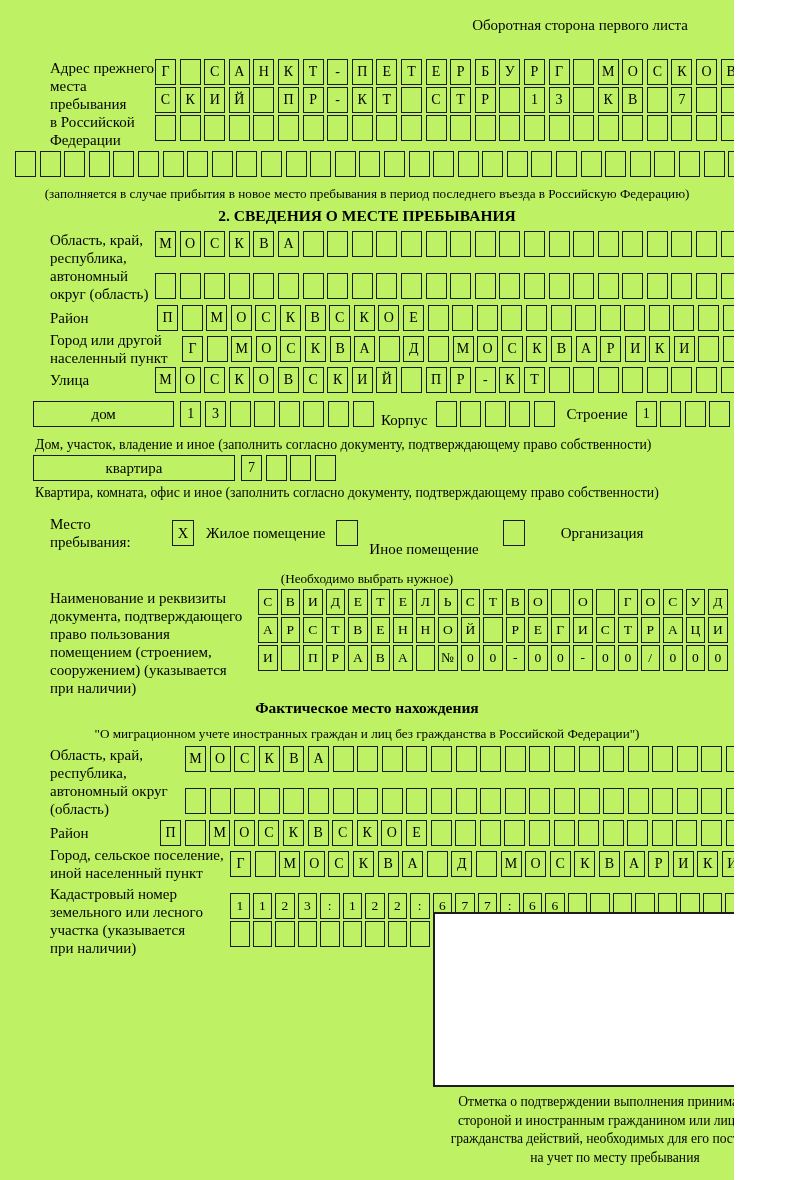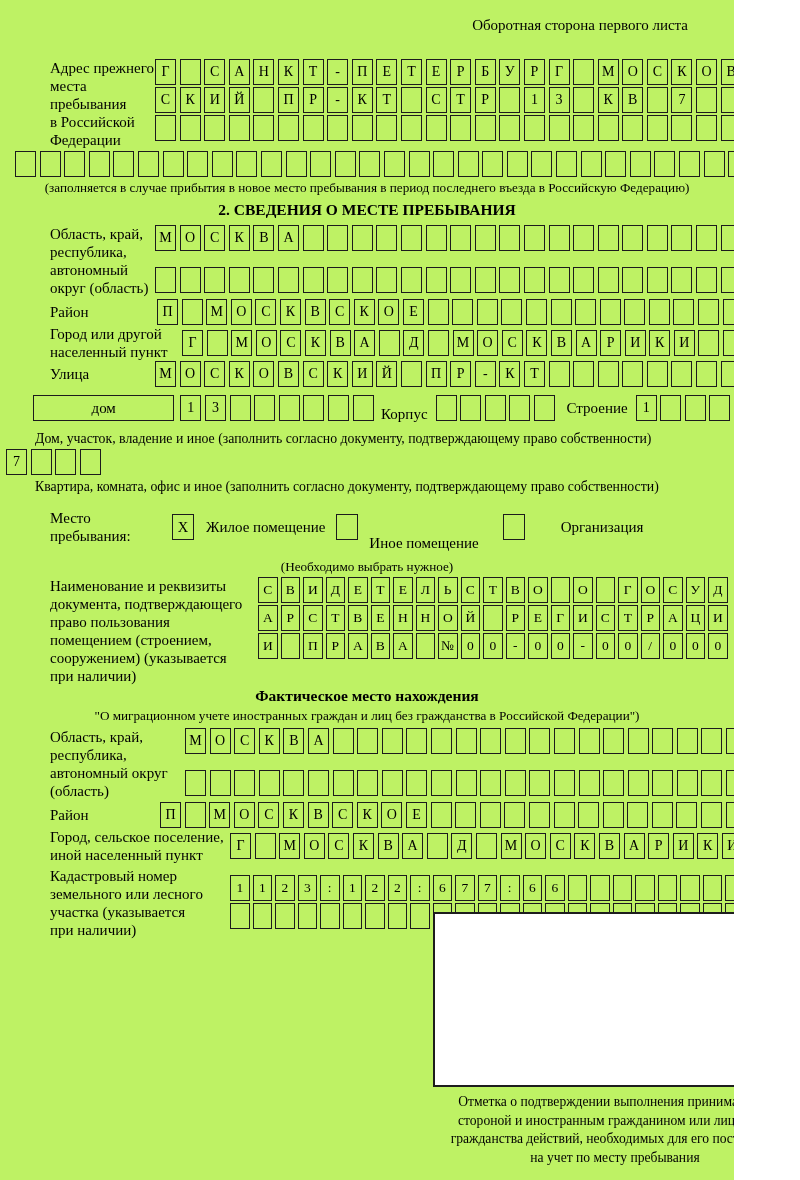--- a/index.html
+++ b/index.html
@@ -16,21 +16,21 @@
   .cellrows{display:flex;flex-direction:column;gap:2px;}
   .cellrows.sp{gap:16px;}
   .cells{display:flex;}
   .cell{
     box-sizing:border-box;flex:0 0 auto;width:21px;height:26px;margin-right:3.6px;
     border:1.6px solid #1c1c1c;display:flex;align-items:center;justify-content:center;
     font-size:14px;line-height:1;
   }
   .tight .cell{width:19.5px;margin-right:3px;font-size:13.5px;}
   .fullrow{margin:2px 0 0 15px;}
-  .note-c{text-align:center;font-size:13.2px;line-height:17px;margin-top:2px;}
+  .note-c{text-align:center;font-size:13.2px;line-height:17px;margin-top:8px;}
   .note-l{padding-left:35px;font-size:13.8px;line-height:17px;margin-top:3px;white-space:nowrap;}
   .sec-title{text-align:center;font-weight:bold;font-size:15.5px;line-height:18px;margin-top:5px;}
   .widebox{box-sizing:border-box;height:26px;border:1.6px solid #1c1c1c;display:flex;align-items:center;justify-content:center;font-size:15px;}
   .inline-lbl{font-size:15px;line-height:26px;}
   .chk{box-sizing:border-box;flex:0 0 auto;width:22px;height:26px;border:1.6px solid #1c1c1c;display:flex;align-items:center;justify-content:center;font-size:14.5px;}
   .optlbl{font-size:15px;line-height:26px;}
   .mt2{margin-top:2px;} .mt3{margin-top:3px;} .mt4{margin-top:4px;} .mt6{margin-top:6px;} .mt24{margin-top:24px;}
   .stamp-area{position:absolute;left:393px;top:912px;width:366px;padding-left:40px;}
   .stamp-box{box-sizing:border-box;width:364px;height:175px;border:2px solid #1d1d1d;background:#fff;}
   .stamp-note{width:400px;margin:6px 0 0 -18px;text-align:center;font-size:13.6px;line-height:18.5px;white-space:pre-line;}
@@ -340,20 +340,21 @@
     <div class="cells">
         <span class="cell">1</span>
         <span class="cell"></span>
         <span class="cell"></span>
         <span class="cell"></span>
       </div>
   </div>
   <div class="note-l">Дом, участок, владение и иное (заполнить согласно документу, подтверждающему право собственности)</div>
 
   <div class="row vcenter mt2">
+    <div class="widebox" style="width:202px;margin-left:33px;">квартира</div>
     <div class="cells" style="margin-left:6px;">
         <span class="cell">7</span>
         <span class="cell"></span>
         <span class="cell"></span>
         <span class="cell"></span>
       </div>
   </div>
   <div class="note-l">Квартира, комната, офис и иное (заполнить согласно документу, подтверждающему право собственности)</div>
 
   <div class="row vcenter mt3">

